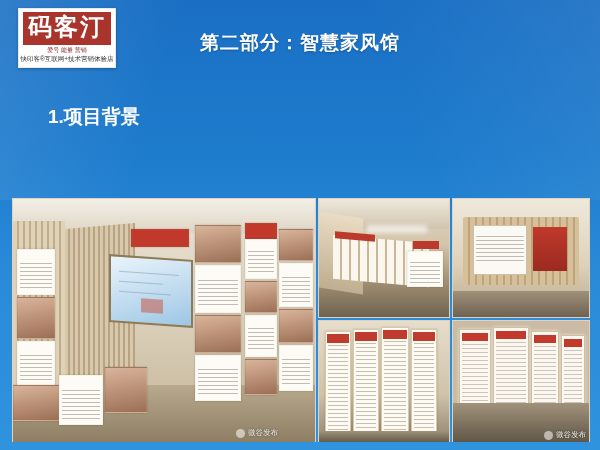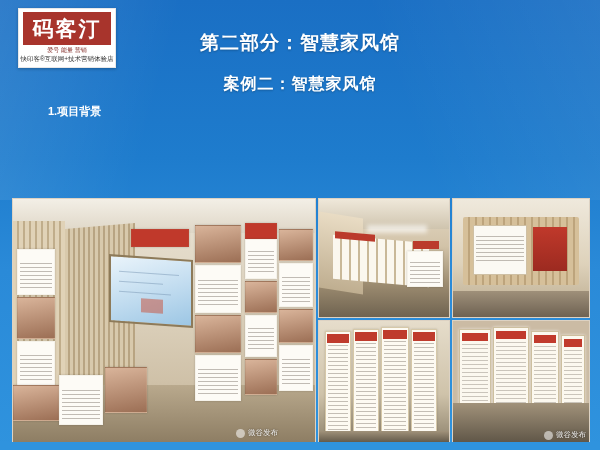--- a/index.html
+++ b/index.html
@@ -43,24 +43,24 @@
     position: absolute;
     left: 4px; top: 3px;
     width: 88px; height: 33px;
     background: #a8342c;
     display: flex;
     align-items: center;
     justify-content: center;
   }
   .logo-main-text {
     color: #fff;
-    font-size: 21px;
+    font-size: 24px;
     font-weight: bold;
     letter-spacing: 2px;
-    font-family: Liberation Sans, sans-serif;
+    font-family: Liberation Mono, monospace;
     line-height: 1;
   }
   .logo-sub {
     position: absolute;
     left: 0; top: 37px;
     width: 96px;
     text-align: center;
     font-size: 6px;
     color: #7a1f1a;
     letter-spacing: 0;
@@ -96,21 +96,21 @@
     font-size: 16px;
     font-weight: bold;
     letter-spacing: 1px;
     text-shadow: 0 1px 2px rgba(0,0,0,0.25);
   }
   .subhead {
     position: absolute;
     left: 48px;
     top: 104px;
     color: #ffffff;
-    font-size: 11px;
+    font-size: 19px;
     font-weight: bold;
   }
   .body-text {
     position: absolute;
     left: 22px;
     right: 18px;
     top: 140px;
     color: #ffffff;
     font-size: 13.5px;
     line-height: 1.6;
@@ -289,21 +289,20 @@
 
   <div class="logo-box">
     <div class="logo-main">
       <span class="logo-main-text">码客汀</span>
     </div>
     <div class="logo-sub">爱号 能量 营销</div>
     <div class="logo-bottom">快印客®互联网+技术营销体验店</div>
   </div>
 
   <div class="title-1">第二部分：智慧家风馆</div>
-  <div class="title-2">案例二：智慧家风馆</div>
   <div class="subhead">1.项目背景</div>
 
   <div class="photos">
 
     <div class="ph ph-1">
       <div class="p1-bg"></div>
       <div class="p1-ceiling"></div>
       <div class="p1-slats2"></div>
       <div class="p1-slats"></div>
       <div class="p1-floor"></div>

